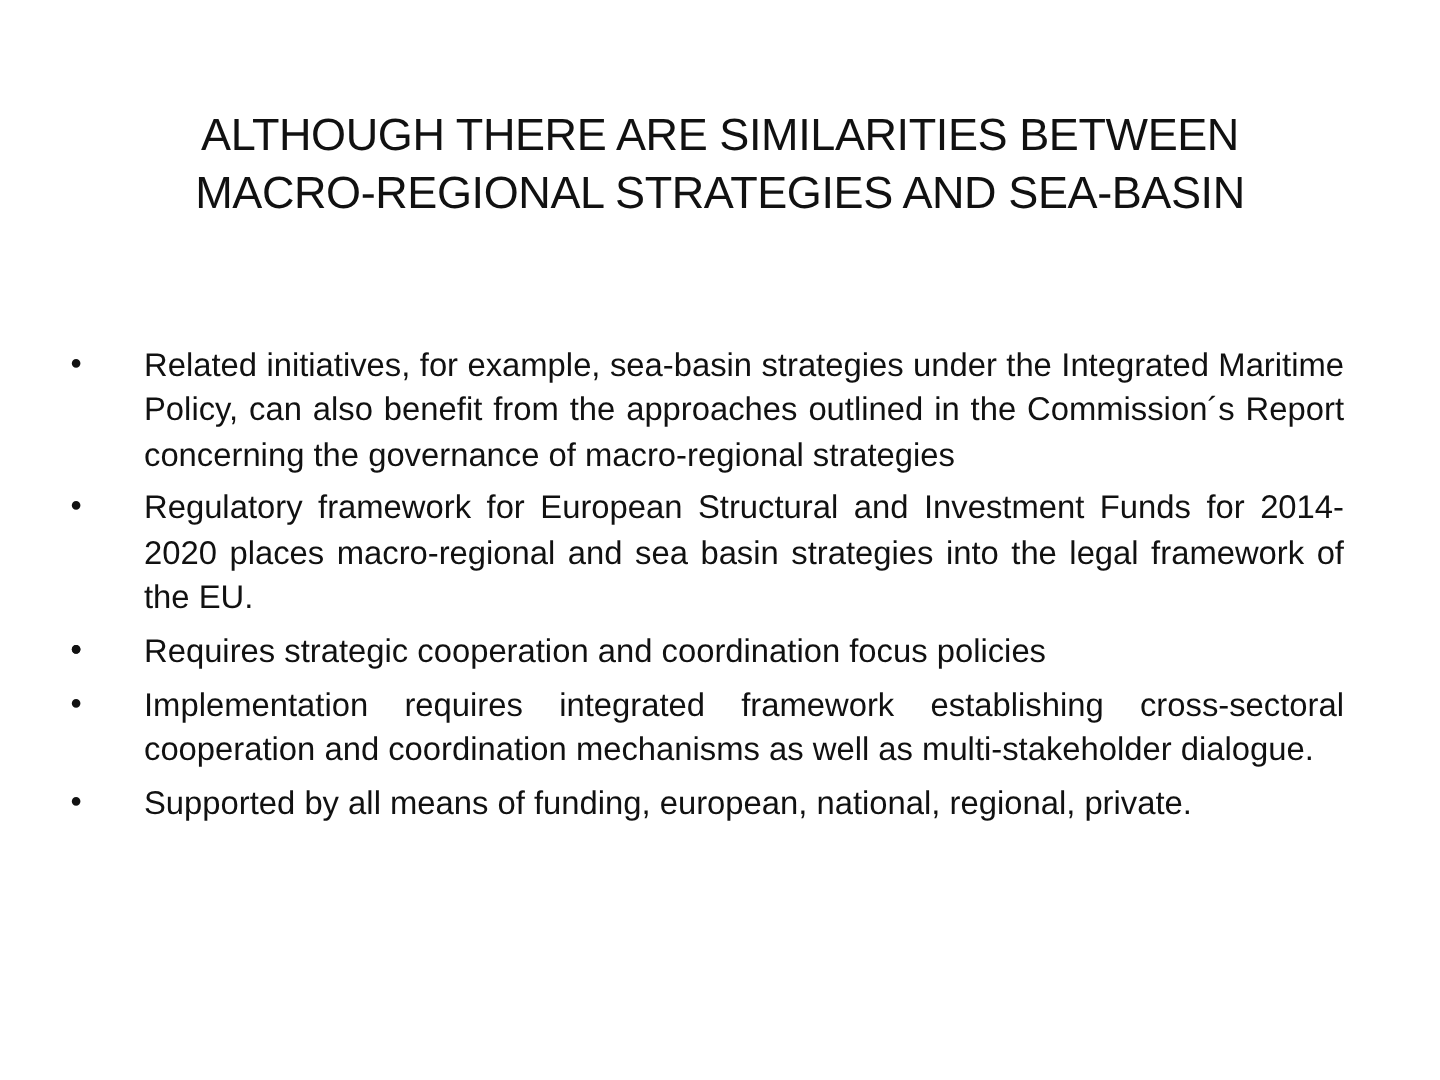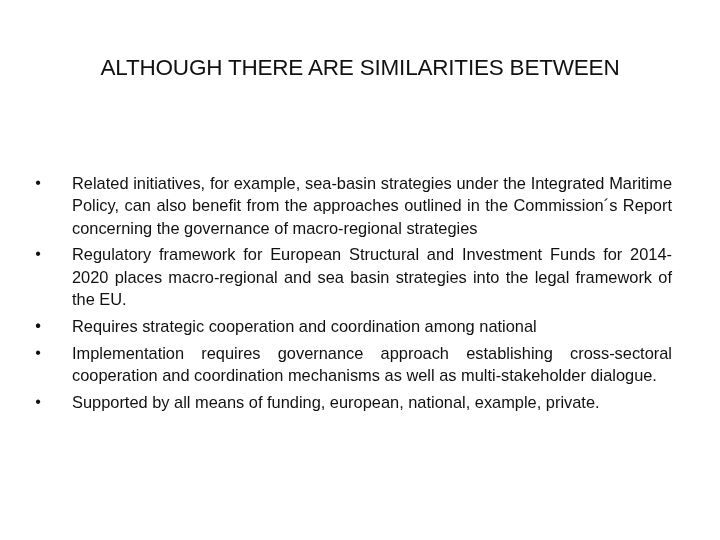--- a/index.html
+++ b/index.html
@@ -60,40 +60,41 @@
       text-align: center;
       font-size: 16px;
     }
   </style>
 </head>
 <body>
 
 <div class="slide">
   <div class="title">
     <span>ALTHOUGH THERE ARE SIMILARITIES BETWEEN</span>
+    <span>MACRO-REGIONAL STRATEGIES AND SEA-BASIN</span>
   </div>
 
   <ul class="bullets">
     <li class="bullet">
       <span class="bullet-dot">•</span>
       <span>Related initiatives, for example, sea-basin strategies under the Integrated Maritime Policy, can also benefit from the approaches outlined in the Commission´s Report concerning the governance of macro-regional strategies</span>
     </li>
     <li class="bullet">
       <span class="bullet-dot">•</span>
       <span>Regulatory framework for European Structural and Investment Funds for 2014-2020 places macro-regional and sea basin strategies into the legal framework of the EU.</span>
     </li>
     <li class="bullet">
       <span class="bullet-dot">•</span>
     </li>
     <li class="bullet">
       <span class="bullet-dot">•</span>
-      <span>Requires strategic cooperation and coordination among national</span>
+      <span>Requires strategic cooperation and coordination focus policies</span>
     </li>
     <li class="bullet">
       <span class="bullet-dot">•</span>
-      <span>Implementation requires governance approach establishing cross-sectoral cooperation and coordination mechanisms as well as multi-stakeholder dialogue.</span>
+      <span>Implementation requires integrated framework establishing cross-sectoral cooperation and coordination mechanisms as well as multi-stakeholder dialogue.</span>
     </li>
     <li class="bullet">
       <span class="bullet-dot">•</span>
-      <span>Supported by all means of funding, european, national, example, private.</span>
+      <span>Supported by all means of funding, european, national, regional, private.</span>
     </li>
   </ul>
 </div>
 
 </body></html>

